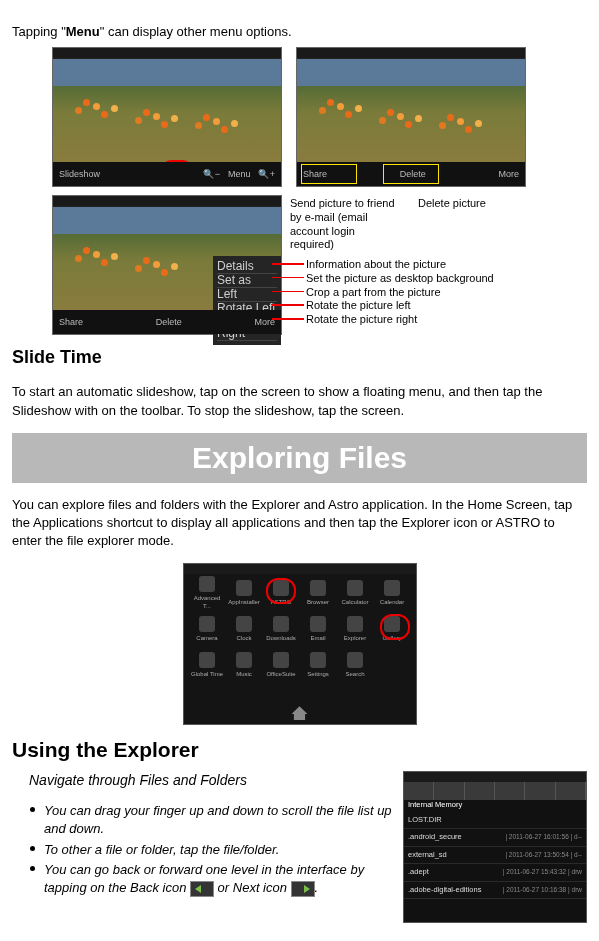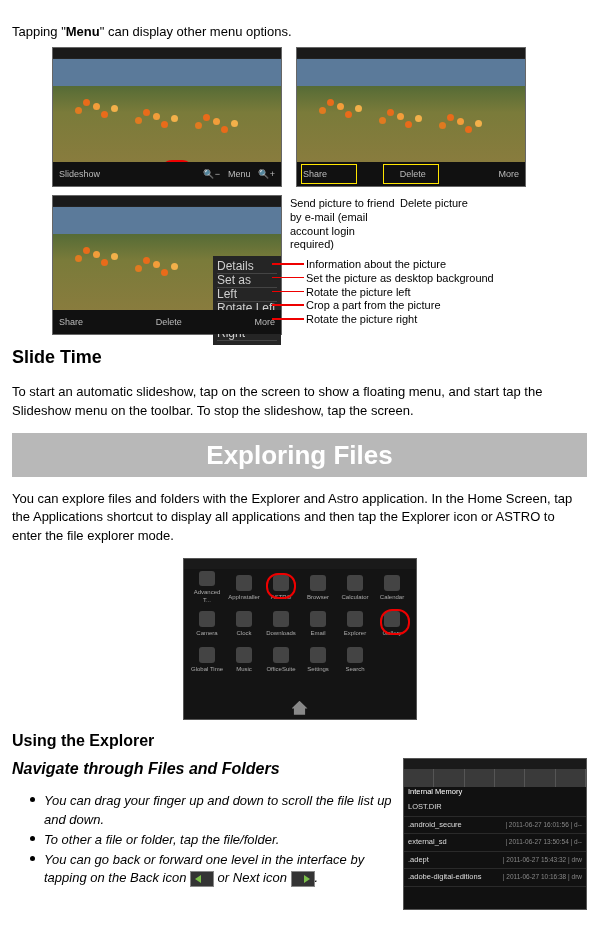--- a/index.html
+++ b/index.html
@@ -33,39 +33,39 @@
   .bottombar .sp { flex:1; }
   .ybox { position:absolute; border:1px solid #ffe600; }
   .redcirc { position:absolute; width:28px; height:18px; border:2px solid #e00; border-radius:12px; }
   .mini-menu { position:absolute; right:0; top:60px; width:60px; background:#252525; color:#cfcfcf; font-size:12px; line-height:11px; padding:4px 4px; }
   .mini-menu div { border-bottom:1px solid #444; padding:1px 0;}
   .callouts { font-size:11px; line-height:1.25; }
   .callouts .row { display:flex; align-items:flex-start; }
   .callouts .leader { width:14px; height:10px; position:relative; margin-right:2px; }
   .callouts .leader::before { content:""; position:absolute; top:5px; left:-18px; right:0; height:1.5px; background:#e00; }
   h2.h-slide { font-size:18px; font-weight:bold; margin:10px 0 2px; }
-  h2.h-using { font-size:16px; font-weight:bold; margin:10px 0 2px; }
+  h2.h-using { font-size:21px; font-weight:bold; margin:10px 0 2px; }
   .big-title {
-    background:#b8b8b8; color:#fff; font-size:26px; font-weight:bold;
+    background:#b8b8b8; color:#fff; font-size:30px; font-weight:bold;
     text-align:center; padding:4px 0; margin:10px 0 8px;
   }
   .appgrid {
     width:232px; height:160px; margin:6px auto 8px; background:#141414; border:1px solid #555;
     position:relative;
   }
   .appgrid .statusbar{height:10px;}
   .appgrid .grid {
     position:absolute; top:12px; left:6px; right:6px; bottom:24px;
     display:grid; grid-template-columns:repeat(6,1fr); grid-auto-rows:34px; gap:2px 2px;
   }
   .appgrid .cell { color:#aaa; font-size:6px; text-align:center; display:flex; flex-direction:column; align-items:center; justify-content:center; gap:2px;}
   .appgrid .cell .ic { width:16px; height:16px; background:#444; border-radius:3px; }
   .appgrid .home { position:absolute; bottom:4px; left:50%; transform:translateX(-50%); width:16px; height:14px; background:#888; clip-path: polygon(50% 0,100% 55%,85% 55%,85% 100%,15% 100%,15% 55%,0 55%);}
   .appgrid .redov { position:absolute; width:26px; height:22px; border:2px solid #e00; border-radius:12px; }
-  h3.sub { font-style:italic; font-weight:bold; font-size:16px; margin:6px 0 2px; }
+  h3.sub { font-style:italic; font-weight:normal; font-size:14px; margin:6px 17px 2px; }
   ul.bul { list-style:none; padding-left:18px; margin:12px 0 4px;font-style:italic; }
   ul.bul li { position:relative; padding-left:14px; margin:2px 0; }
   ul.bul li::before { content:""; position:absolute; left:0; top:5px; width:5px; height:5px; background:#000; border-radius:50%; }
   .ic-inline {
     display:inline-block; width:22px; height:14px; background:#343434;
     vertical-align:middle; position:relative; border:1px solid #888;
   }
   .ic-inline.menu::before { content:""; position:absolute; left:3px; right:3px; top:3px; height:1px; background:#ccc; box-shadow:0 3px 0 #ccc, 0 6px 0 #ccc;}
   .ic-inline.back::before { content:""; position:absolute; left:4px; top:3px; width:0;height:0;border-top:4px solid transparent;border-bottom:4px solid transparent;border-right:6px solid #7bbf4a;}
   .ic-inline.next::before { content:""; position:absolute; right:4px; top:3px; width:0;height:0;border-top:4px solid transparent;border-bottom:4px solid transparent;border-left:6px solid #7bbf4a;}
@@ -141,49 +141,49 @@
     </div>
     <div class="bottombar">
       <span>Share</span>
         <span class="sp"></span>
       <span>Delete</span>
         <span class="sp"></span>
       <span>More</span>
     </div>
   </div>
   <div class="callouts" style="flex:1; padding-top:2px;">
-    <div style="display:flex; margin-bottom:6px;">
+    <div style="display:flex; gap:18px; margin-bottom:6px;">
       <div style="width:110px;">Send picture to friend by e-mail (email account login required)</div>
       <div>Delete picture</div>
     </div>
     <div class="row">
         <span class="leader"></span>
         <span>Information about the picture</span>
       </div>
     <div class="row">
         <span class="leader"></span>
         <span>Set the picture as desktop background</span>
       </div>
     <div class="row">
         <span class="leader"></span>
+        <span>Crop a part from the picture</span>
+      </div>
+    <div class="row">
+        <span class="leader"></span>
         <span>Rotate the picture left</span>
-      </div>
-    <div class="row">
-        <span class="leader"></span>
-        <span>Crop a part from the picture</span>
       </div>
     <div class="row">
         <span class="leader"></span>
         <span>Rotate the picture right</span>
       </div>
   </div>
 </div>
 
 <h2 class="h-slide">Slide Time</h2>
-<p>To start an automatic slideshow, tap on the screen to show a floating menu, and start tap the Slideshow menu on the toolbar. To stop the slideshow, tap the screen.</p>
+<p>To start an automatic slideshow, tap on the screen to show a floating menu, and then tap the Slideshow with on the toolbar. To stop the slideshow, tap the screen.</p>
 
 <div class="big-title">Exploring Files</div>
 <p>You can explore files and folders with the Explorer and Astro application. In the Home Screen, tap the Applications shortcut to display all applications and then tap the Explorer icon or ASTRO to enter the file explorer mode.</p>
 
 <div class="appgrid">
   <div class="statusbar"></div>
   <div class="grid" id="appgrid-cells">
       <div class="cell">
         <div class="ic"></div>
         <span>Advanced T...</span>

